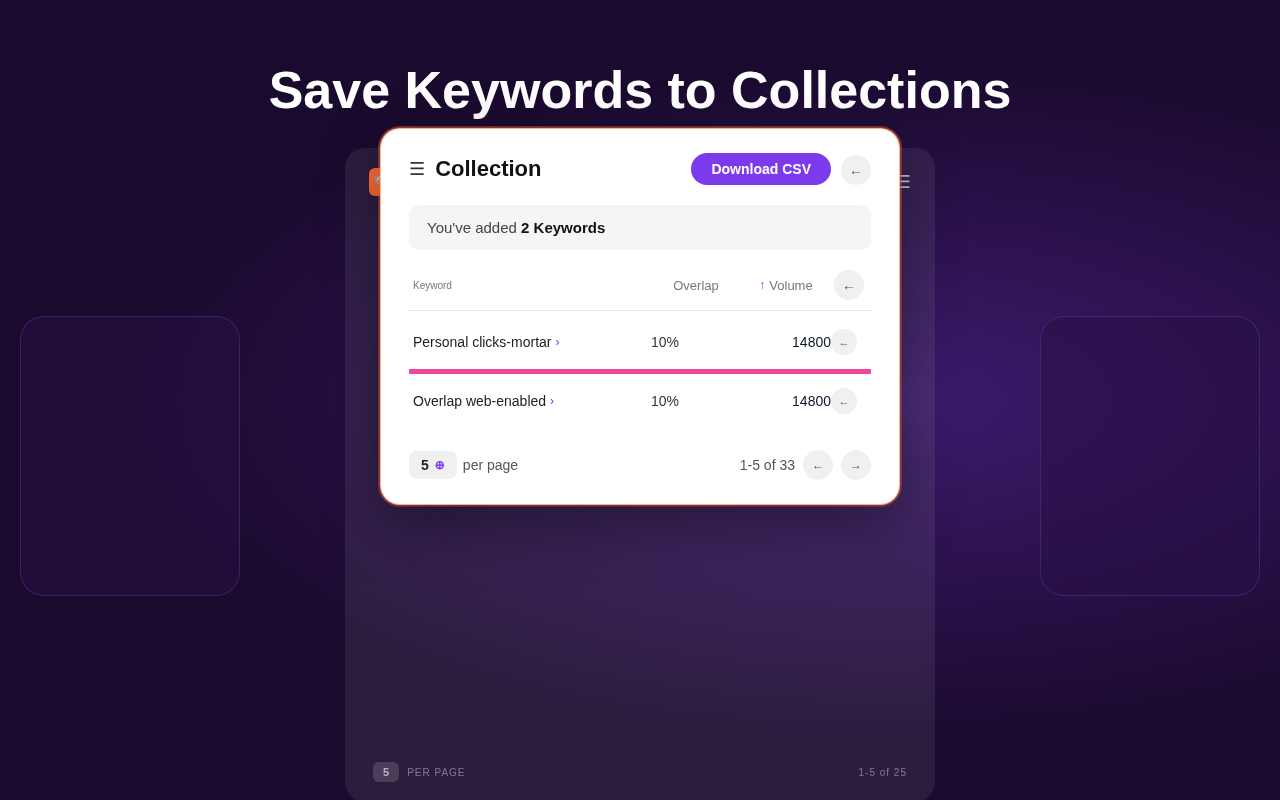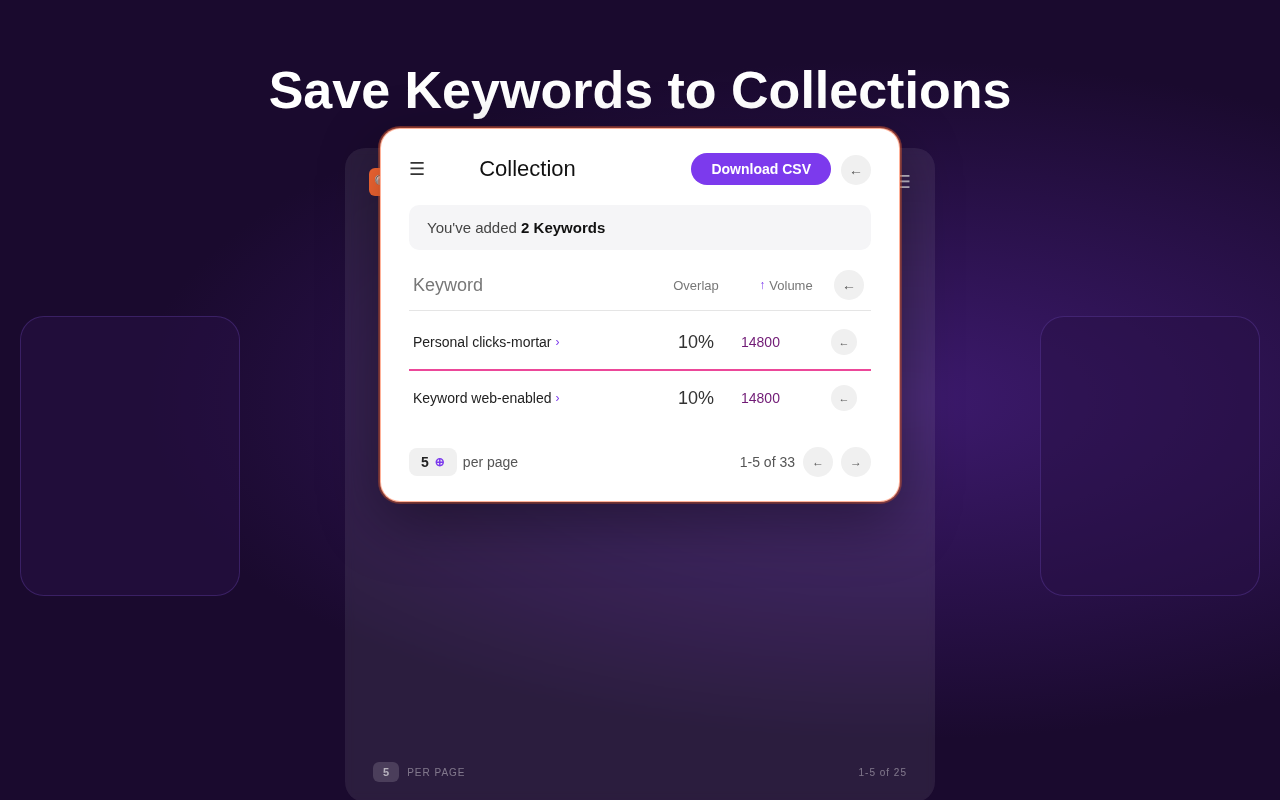--- a/index.html
+++ b/index.html
@@ -156,23 +156,22 @@
       gap: 10px;
     }
 
     .card-list-icon {
       color: #333;
       font-size: 18px;
     }
 
     .card-title {
       font-size: 22px;
-      font-weight: 400;
+      font-weight: 700;
       color: #111;
-      margin-left: 44px;
     }
 
     .download-csv-btn {
       background: #7c3aed;
       color: white;
       border: none;
       border-radius: 20px;
       padding: 8px 20px;
       font-size: 14px;
       font-weight: 600;
@@ -216,21 +215,21 @@
     .table-header {
       display: flex;
       align-items: center;
       padding: 0 4px 10px 4px;
       border-bottom: 1px solid #e5e5e5;
       margin-bottom: 4px;
     }
 
     .col-keyword {
       flex: 1;
-      font-size: 18px;
+      font-size: 10px;
       color: #777;
       font-weight: 500;
     }
 
     .col-overlap {
       width: 90px;
       text-align: center;
       font-size: 13px;
       color: #777;
       font-weight: 500;
@@ -256,21 +255,21 @@
     .col-action {
       width: 36px;
       text-align: center;
     }
 
     
     .table-row {
       display: flex;
       align-items: center;
       padding: 14px 4px;
-      border-bottom: 2px solid #ec4899;
+      border-bottom: 5px solid #ec4899;
     }
 
     .table-row:last-child {
       border-bottom: none;
     }
 
     .keyword-cell {
       flex: 1;
       font-size: 14px;
       color: #222;
@@ -280,31 +279,30 @@
       gap: 4px;
     }
 
     .keyword-chevron {
       color: #7c3aed;
       font-size: 12px;
     }
 
     .overlap-cell {
       width: 90px;
-      text-align: center;
-      font-size: 18px;
+      font-size: 14px;
       color: #333;
       font-weight: 500;
     }
 
     .volume-cell {
       width: 90px;
-      text-align: left;
-      font-size: 14px;
-      color: #701a75;
+      text-align: right;
+      font-size: 14px;
+      color: #0f172a;
       font-weight: 500;
     }
 
     .action-cell {
       width: 36px;
       text-align: center;
     }
 
     .remove-btn {
       width: 26px;
@@ -474,21 +472,21 @@
           </div>
           <div class="overlap-cell">10%</div>
           <div class="volume-cell">14800</div>
           <div class="action-cell">
             <button class="remove-btn">←</button>
           </div>
         </div>
 
         <div class="table-row">
           <div class="keyword-cell">
-            <span>Keyword web-enabled</span>
+            <span>Overlap web-enabled</span>
             <span class="keyword-chevron">›</span>
           </div>
           <div class="overlap-cell">10%</div>
           <div class="volume-cell">14800</div>
           <div class="action-cell">
             <button class="remove-btn">←</button>
           </div>
         </div>
       </div>
 

